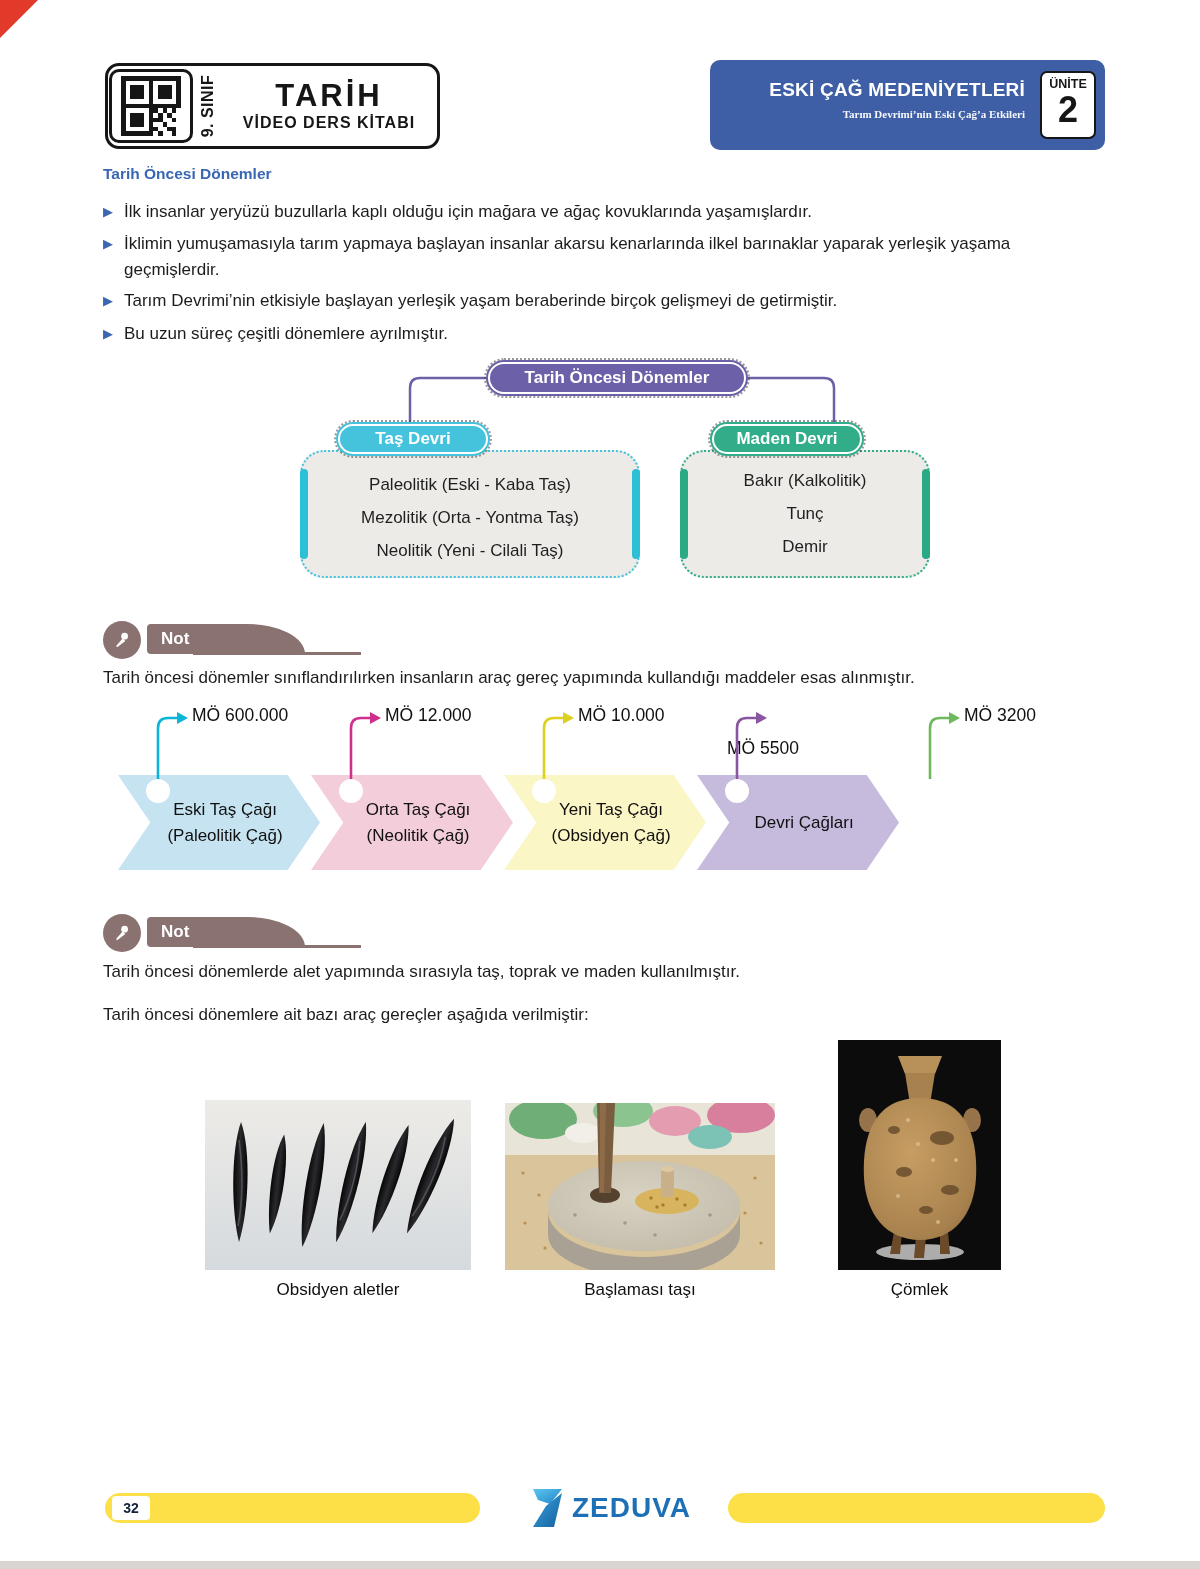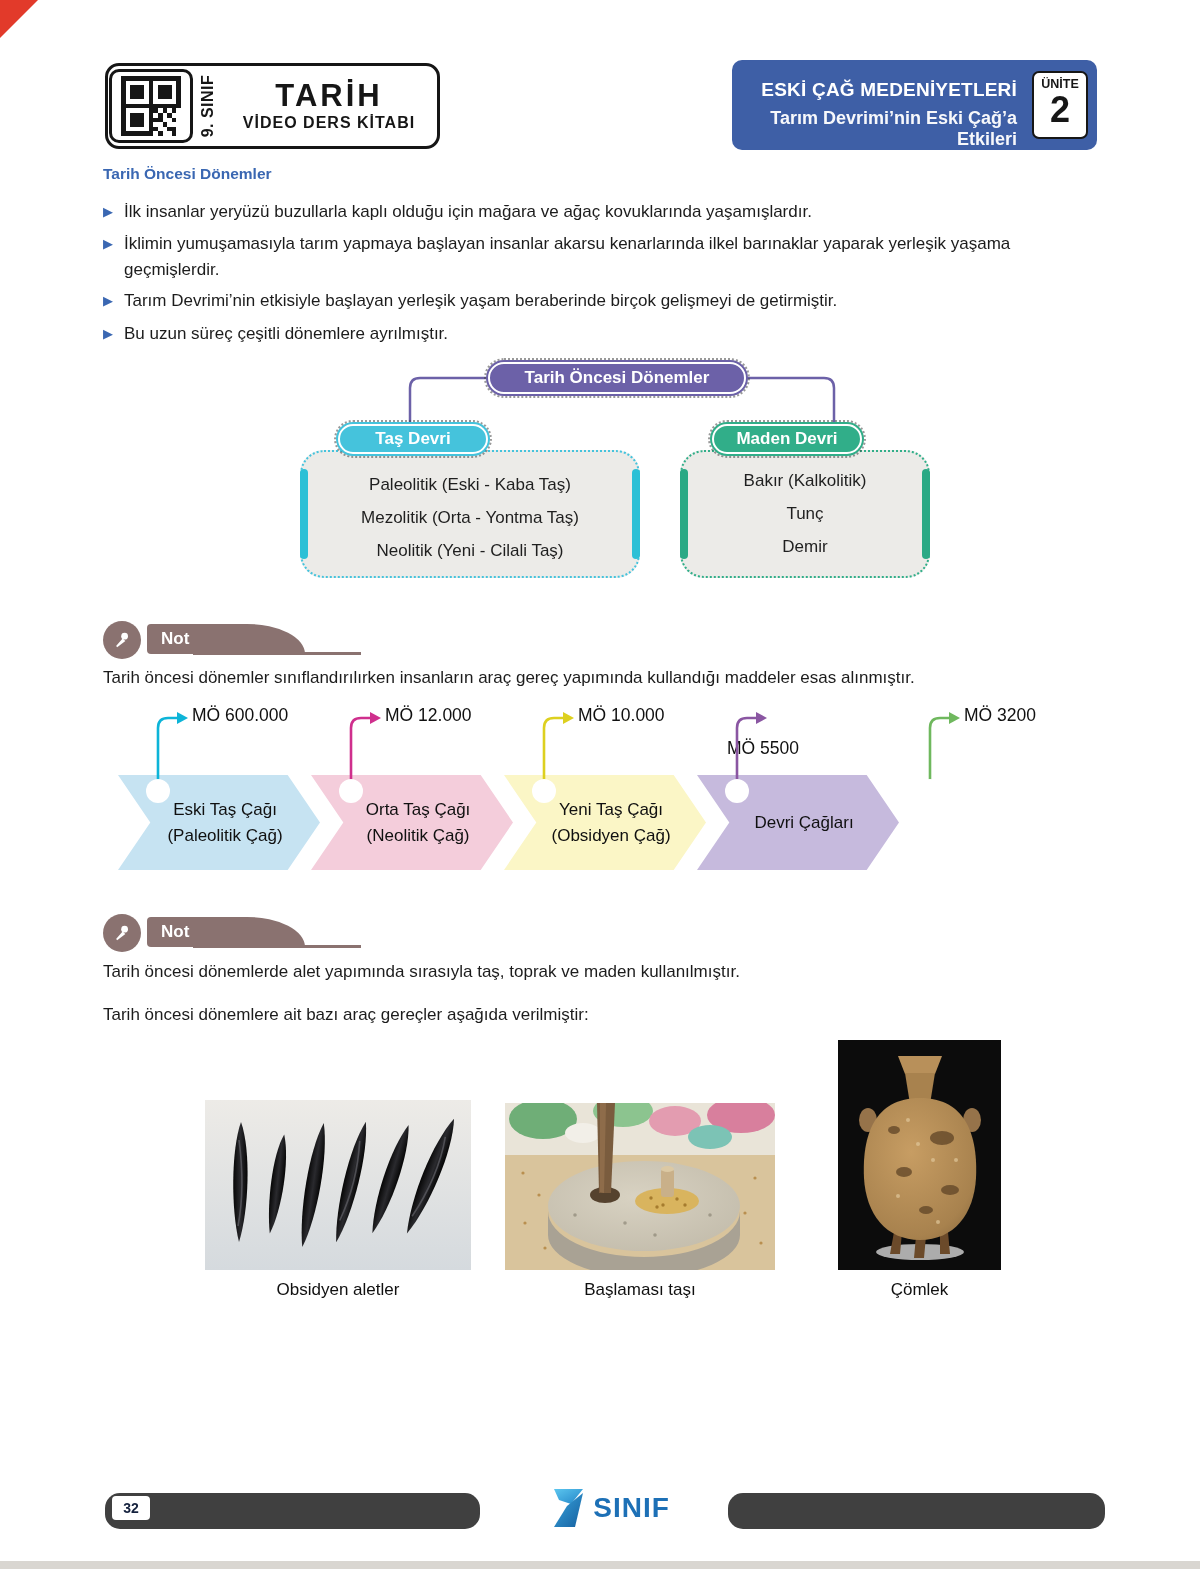--- a/index.html
+++ b/index.html
@@ -16,24 +16,24 @@
              border-radius:14px;display:flex;align-items:center;background:#fff;box-sizing:border-box;}
   .qr-box{width:84px;height:74px;border:3px solid #161616;border-radius:10px;margin:1px 2px 1px 1px;
           box-sizing:border-box;display:flex;align-items:center;justify-content:center;background:#fff;}
   .grade-rot{width:26px;height:74px;position:relative;}
   .grade-rot span{position:absolute;left:50%;top:50%;transform:translate(-50%,-50%) rotate(-90deg);
           white-space:nowrap;font-weight:bold;font-size:16px;letter-spacing:.5px;color:#161616;}
   .brand-titles{flex:1;display:flex;flex-direction:column;align-items:center;justify-content:center;line-height:1.05;}
   .brand-main{font-size:31px;font-weight:bold;letter-spacing:3px;color:#161616;}
   .brand-sub{font-size:16px;font-weight:bold;letter-spacing:1px;color:#161616;margin-top:2px;}
 
-  .unit-banner{left:732px;top:60px;width:365px;height:90px;background:#3e5fa6;border-radius:10px;}
+  .unit-banner{left:710px;top:60px;width:395px;height:90px;background:#3e5fa6;border-radius:10px;}
   .unit-texts{position:absolute;right:80px;top:19px;width:300px;text-align:right;color:#fff;}
   .unit-title{font-size:19px;font-weight:bold;letter-spacing:.2px;}
-  .unit-subtitle{font-size:18px;font-weight:bold;margin-top:7px;opacity:.96;}
+  .unit-subtitle{font-size:11px;font-weight:bold;margin-top:7px;opacity:.96;font-family:Liberation Serif, serif;}
   .unit-box{position:absolute;right:9px;top:11px;width:56px;height:68px;background:#fff;border:2.5px solid #161616;
             border-radius:7px;box-sizing:border-box;text-align:center;}
   .unit-box .lbl{font-size:12.5px;font-weight:bold;color:#161616;margin-top:4px;}
   .unit-box .num{font-size:36px;font-weight:bold;color:#161616;line-height:1;margin-top:1px;}
 
   
   .section-heading{left:103px;top:165px;font-size:15.5px;font-weight:bold;color:#3a67b2;}
   .bullet{display:flex;gap:11px;font-size:17px;line-height:26px;color:#1c1c1c;}
   .bullet .tri{color:#3a67b2;font-size:13px;line-height:26px;flex:0 0 auto;}
   .b1{left:103px;top:199px;width:990px;}
@@ -79,21 +79,21 @@
   .chev-label{position:absolute;left:15%;right:9%;top:0;bottom:0;display:flex;flex-direction:column;
               align-items:center;justify-content:center;text-align:center;font-size:17px;line-height:26px;color:#101010;}
   .chev-sub:empty{display:none;}
   .chev5 .chev-label{font-size:16.5px;line-height:26px;padding:0 4px;}
   .tl-circle{top:779px;width:24px;height:24px;border-radius:50%;background:#fff;z-index:2;}
 
   
   .fig-caption{top:1280px;font-size:17px;text-align:center;color:#101010;}
 
   
-  .foot-bar{top:1493px;height:36px;background:#404040;border-radius:15px;}
+  .foot-bar{top:1493px;height:30px;background:#fde047;border-radius:15px;}
   .fb-left{left:105px;width:375px;} .fb-right{left:728px;width:377px;}
   .page-num{position:absolute;left:7px;top:3px;width:38px;height:24px;background:#fff;border-radius:4px;
             display:flex;align-items:center;justify-content:center;font-size:14px;font-weight:bold;color:#14213d;}
   .logo-row{left:500px;top:1485px;width:220px;height:46px;display:flex;align-items:center;justify-content:center;gap:7px;}
   .logo-text{font-size:28px;font-weight:bold;letter-spacing:1px;color:#1d70b6;}
   .bottom-strip{left:0;top:1561px;width:1200px;height:8px;background:#d9d6d1;}
   svg{display:block;}
 </style>
 </head>
 <body>
@@ -415,18 +415,18 @@
             <stop offset="1" stop-color="#2285c8"></stop>
         </linearGradient>
         <linearGradient id="zg2" x1="0" y1="0" x2="1" y2="1">
           <stop offset="0" stop-color="#3aa6de"></stop>
             <stop offset="1" stop-color="#155f9f"></stop>
         </linearGradient>
       </defs>
       <polygon points="4,3 33,3 21,18 9,14" fill="url(#zg1)"></polygon>
       <polygon points="33,7 25,41 4,41 17,20" fill="url(#zg2)"></polygon>
     </svg>
-    <span class="logo-text">SINIF</span>
+    <span class="logo-text">ZEDUVA</span>
   </div>
 
   <div class="abs bottom-strip"></div>
 
 </div>
 
 </body></html>

